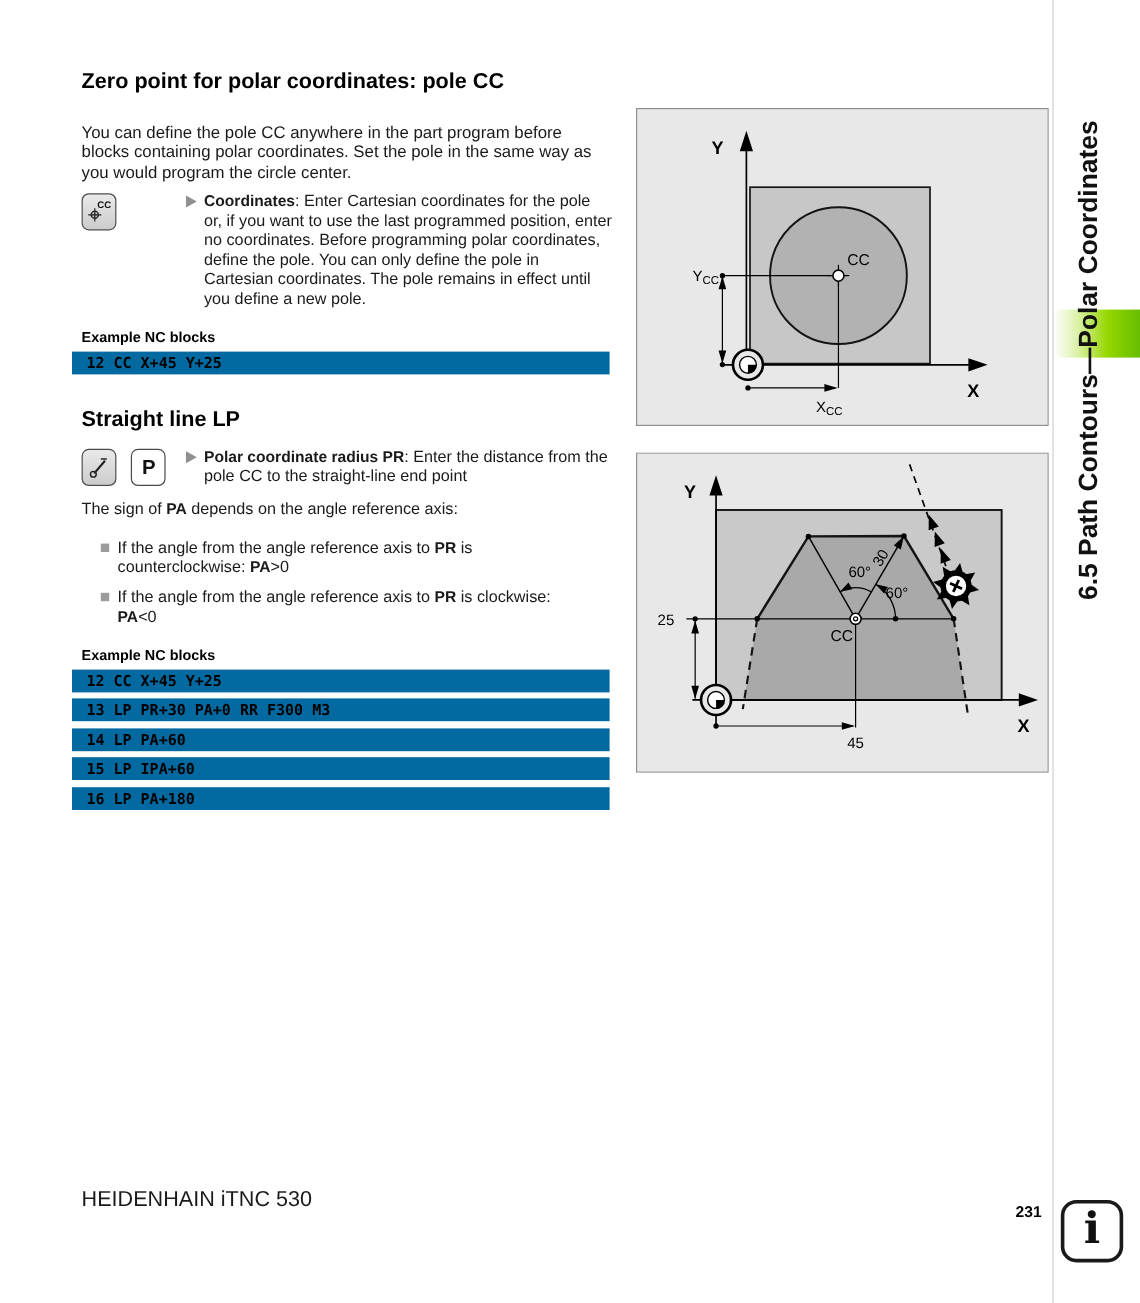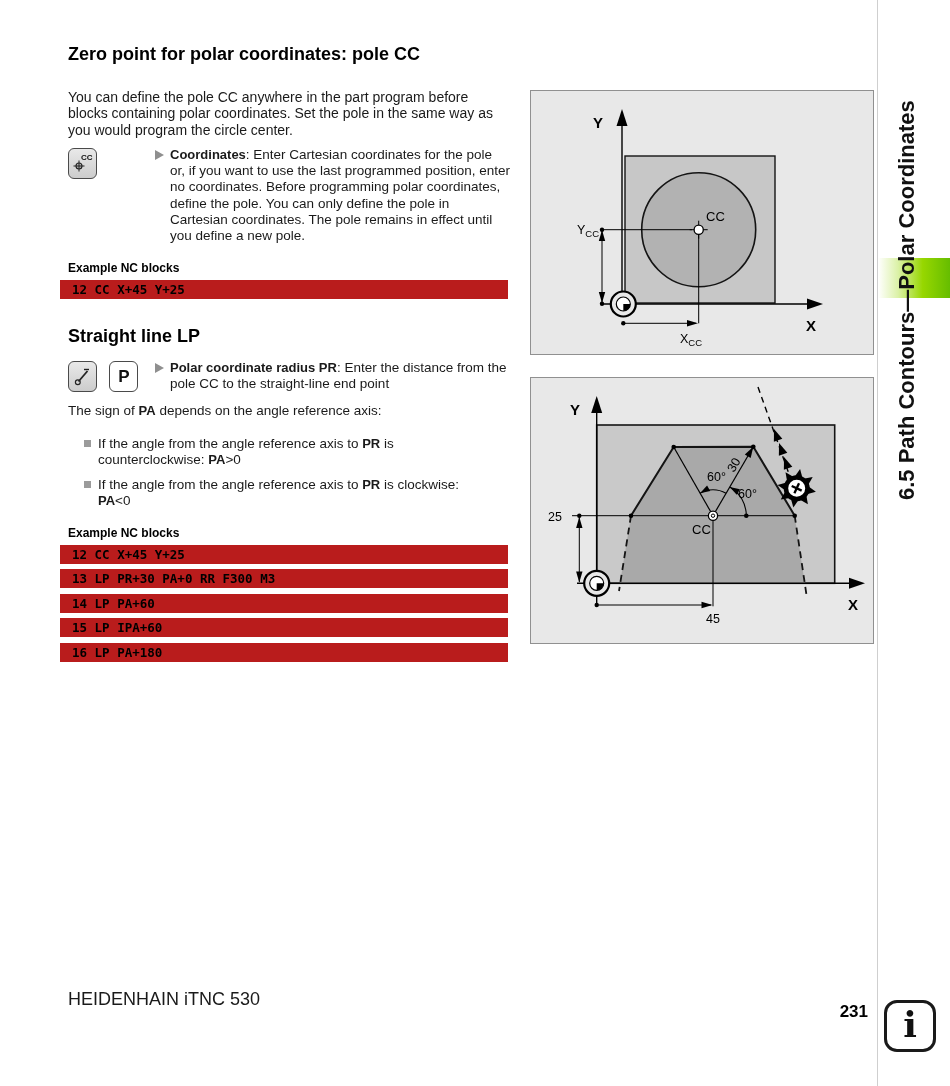--- a/index.html
+++ b/index.html
@@ -1,20 +1,20 @@
 <!DOCTYPE html>
 <html><head>
 <meta charset="utf-8">
 <style>
   html,body { margin:0; padding:0; background:#fff; }
   .page { position:relative; width:950px; height:1086px; background:#ffffff;
           font-family:"Liberation Sans", sans-serif; color:#1a1a1a; overflow:hidden; }
 
   
-  .content { position:absolute; left:68px; top:44px; width:442px; }
+  .content { position:absolute; left:68px; top:57px; width:442px; }
   .section-title { font-size:18px; font-weight:bold; color:#000; margin:0 0 24px 0; }
   .section-title.second { margin-top:27px; margin-bottom:13px; }
   p.body { font-size:14px; line-height:16.3px; margin:0 0 9px 0; }
   p.body.second { margin-bottom:10px; }
   .kw { font-family:Liberation Sans, sans-serif; font-weight:bold; font-size:13px; }
 
   .step-row { display:flex; margin:0 0 0 0; }
   .keys { width:87px; flex:none; display:flex; gap:12px; align-items:flex-start; padding-top:1px; }
   .key { width:29px; height:31px; border:1.5px solid #4a4a4a; border-radius:6px;
          background:linear-gradient(#e9e9e9,#cccccc); box-sizing:border-box;
@@ -26,41 +26,41 @@
          border-left:9px solid #8f8f8f; border-top:5px solid transparent; border-bottom:5px solid transparent; }
 
   .sign-note { font-size:13.5px; line-height:16.3px; margin:11px 0 9px 0; }
   .bullets { margin:16px; }
   .bullet { position:relative; padding-left:14px; font-size:13.5px; line-height:16.6px; margin-bottom:8px; }
   .sq { position:absolute; left:0; top:4px; width:7px; height:7px; background:#9b9b9b; }
 
   .example-heading { font-size:12px; font-weight:bold; color:#000; margin:16px 0 5px 0; }
   .example-heading.first { margin-top:16px; }
   .nc-bars { margin-left:-8px; width:448px; margin-top:4px; }
-  .nc-bar { background:#b91c1c; height:19px; line-height:19px; margin-bottom:5.5px; padding-left:12px;
+  .nc-bar { background:#0369a1; height:19px; line-height:19px; margin-bottom:5.5px; padding-left:12px;
             font-family:"DejaVu Sans Mono", monospace; font-weight:bold; font-size:12.5px; color:#000; }
 
   
   .fig { position:absolute; }
   .fig1 { left:530px; top:90px; }
   .fig2 { left:530px; top:377px; }
 
   
   .side-sep { position:absolute; left:877px; top:0; width:1px; height:1086px; background:#cfcfcf; }
   .side-tab { position:absolute; left:878px; top:258px; width:72px; height:40px;
               background:linear-gradient(90deg, rgba(151,215,0,0) 0%, rgba(151,215,0,0.35) 28%, #97d700 62%, #66bd00 100%); }
   .side-title { position:absolute; left:884px; top:40px; width:46px; height:520px;
                 display:flex; align-items:center; justify-content:center;
                 writing-mode:vertical-rl; transform:rotate(180deg);
                 font-size:22px; font-weight:bold; color:#111; white-space:nowrap; }
 
   
   .footer-left { position:absolute; left:68px; top:989px; font-size:18px; color:#1a1a1a; }
   .footer-page { position:absolute; left:770px; top:1002px; width:98px; text-align:right;
-                 font-size:17px; font-weight:bold; color:#000; }
+                 font-size:13px; font-weight:bold; color:#000; }
   .info-box { position:absolute; left:884px; top:1000px; width:52px; height:52px; box-sizing:border-box;
               border:3px solid #1a1a1a; border-radius:13px; background:#fff;
               display:flex; align-items:center; justify-content:center; }
   .info-box span { font-family:"DejaVu Serif", serif; font-weight:bold; font-size:36px; line-height:1; color:#111;
                    transform:translateY(-2px); }
 </style>
 </head>
 <body>
 
 <div class="page">

